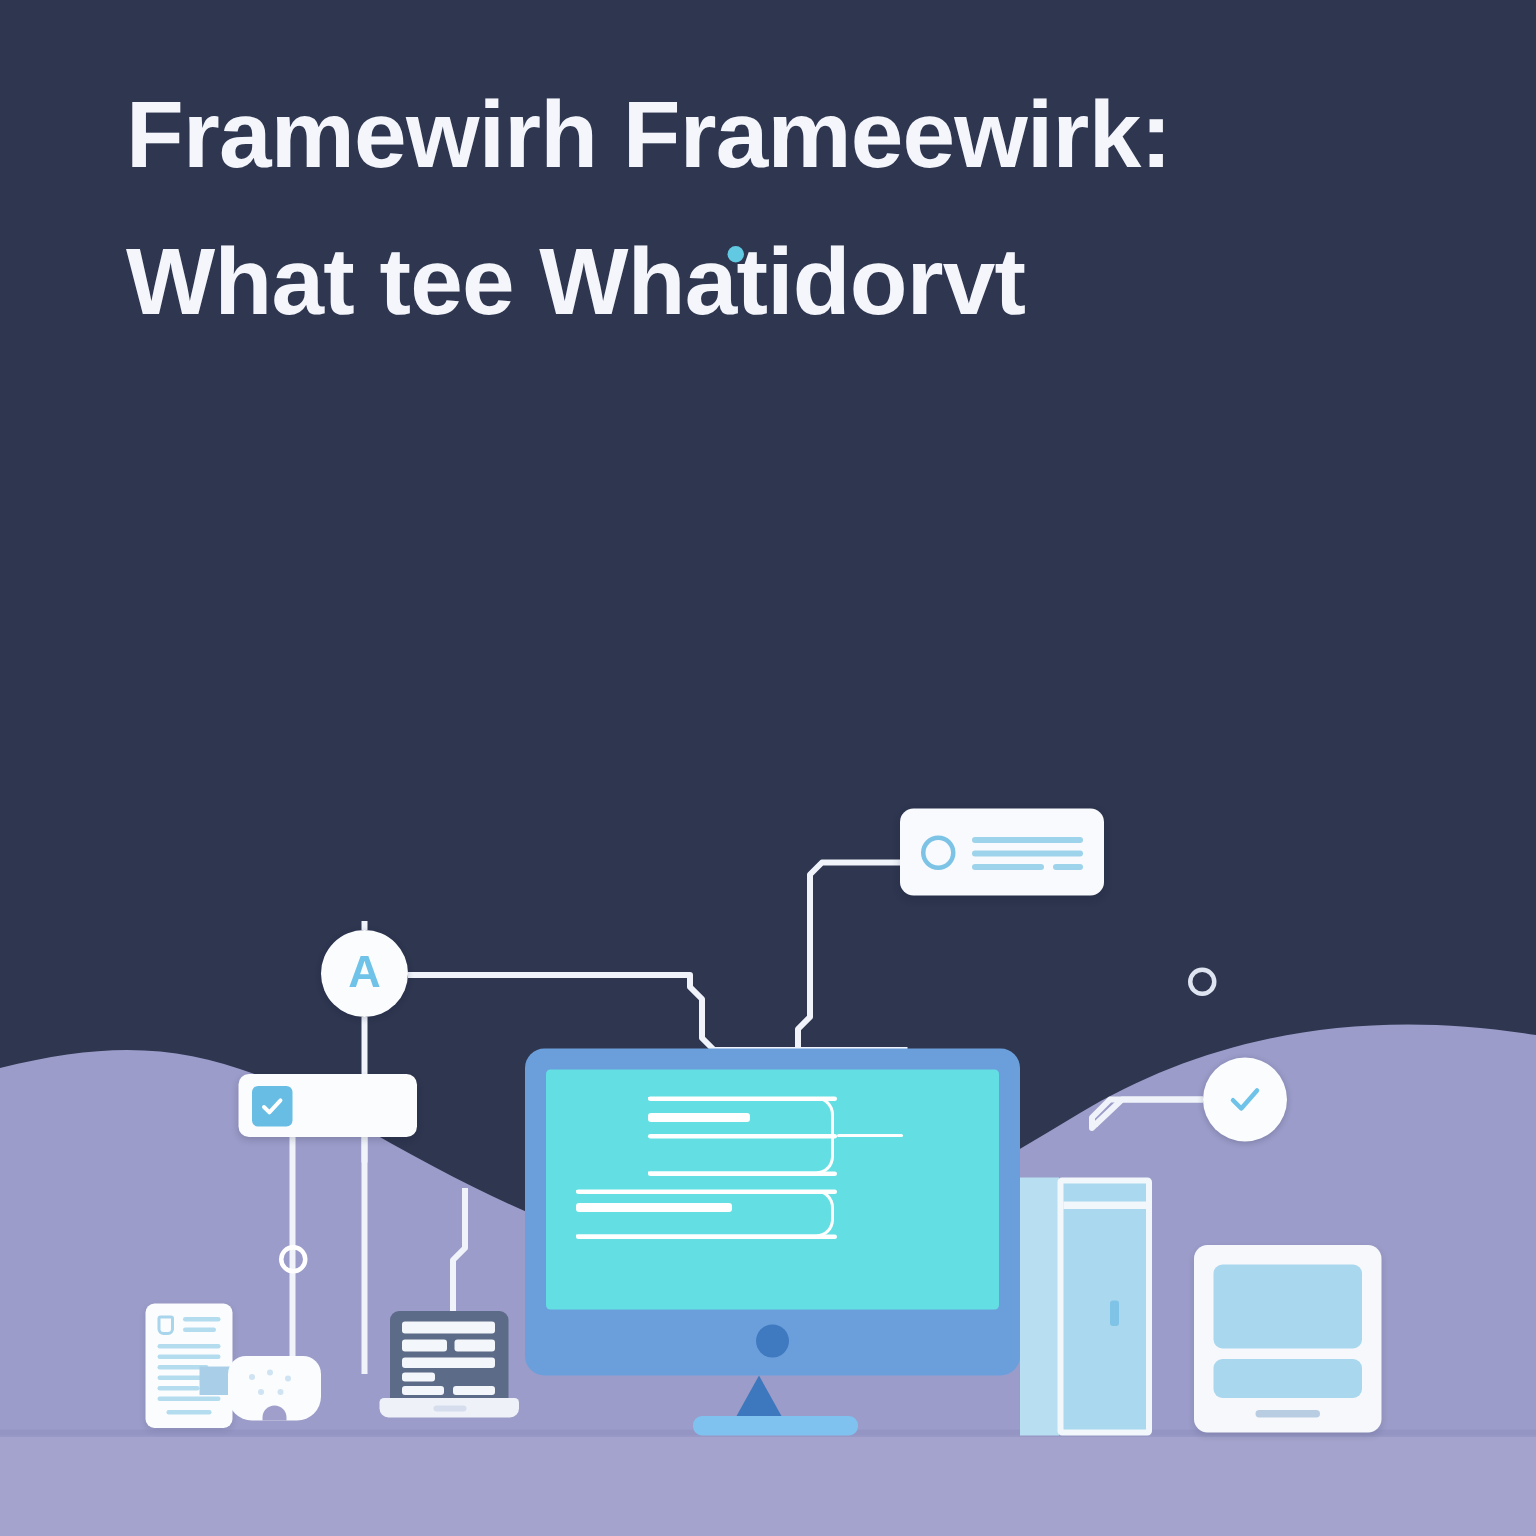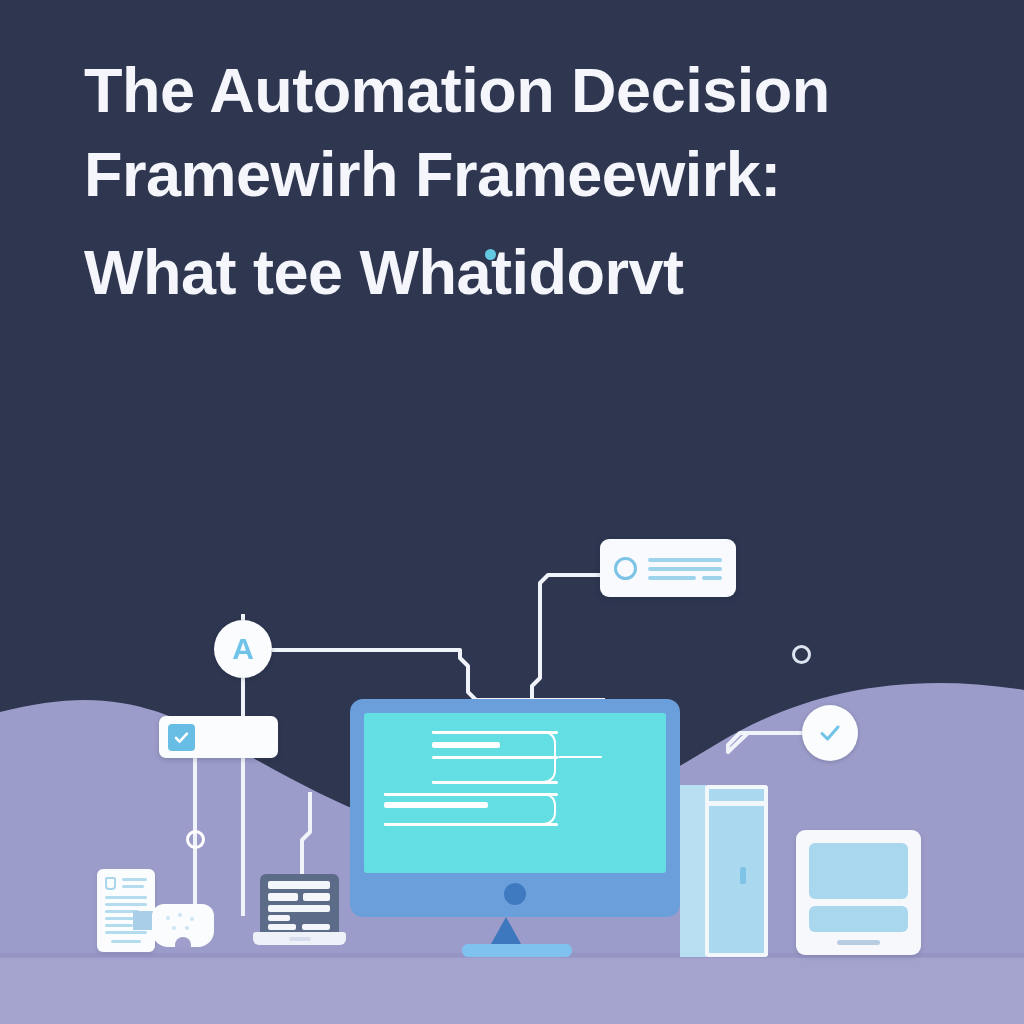--- a/index.html
+++ b/index.html
@@ -312,21 +312,20 @@
 <div id="stage">
 
   <svg class="bg-svg" viewBox="0 0 1024 1024" preserveAspectRatio="none">
     <rect x="0" y="0" width="1024" height="1024" fill="#2e3650"></rect>
     <path d="M0,712 C95,688 150,700 232,746 C330,802 400,836 470,838 C560,840 640,790 720,742 C800,694 900,670 1024,690 L1024,1024 L0,1024 Z" fill="#9b9cc9"></path>
     <rect x="0" y="957" width="1024" height="67" fill="#a3a3cd"></rect>
     <rect x="0" y="953" width="1024" height="5" fill="#8d8fbf" opacity="0.45"></rect>
   </svg>
 
   <div class="title-block">
-    <div class="title-line l1">The Automation Decision</div>
     <div class="title-line l2">Framewirh Frameewirk:</div>
     <div class="title-line l3"><span>What tee What</span><span class="dot-accent"></span><span>idorvt</span></div>
   </div>
 
   <svg class="conn-svg" viewBox="0 0 1024 1024">
     <g fill="none" stroke="#f0f3fa" stroke-width="4" stroke-linecap="butt" stroke-linejoin="round">
 
       <path d="M243,620 L243,614"></path>
       <path d="M243,678 L243,775"></path>
 

